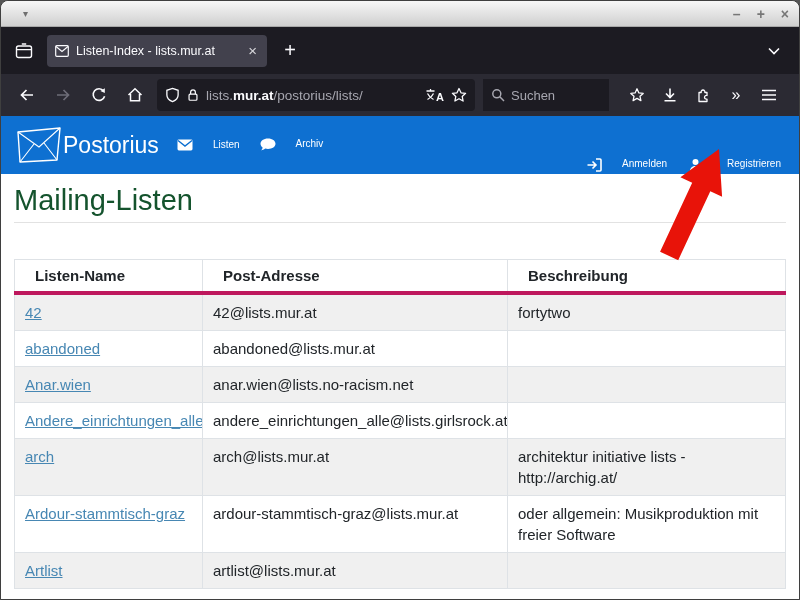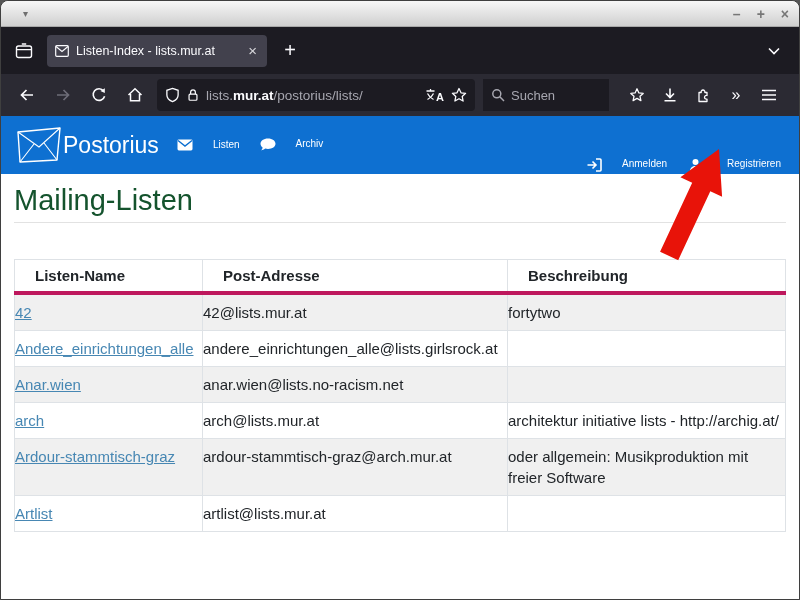--- a/index.html
+++ b/index.html
@@ -76,21 +76,21 @@
   
   .content { background:#fff; padding:0 13px; }
   h1.page-title { font-size:29px; line-height:34px; font-weight:normal; color:#14532d; margin:9px 0 5px; }
   hr.rule { border:none; border-top:1px solid #e2e2e2; margin:0; }
 
   table.lists { width:100%; border-collapse:collapse; margin-top:36px; table-layout:fixed; }
   table.lists col.c1 { width:188px; }
   table.lists col.c2 { width:305px; }
   th, td { border:1px solid #dee2e6; font-size:15px; text-align:left; vertical-align:top; }
   th { padding:7px 20px; color:#212529; font-weight:bold; border-bottom:4px solid #be185d; }
-  td { padding:7px 0; line-height:21px; color:#212529; }
+  td { padding:7px 10px; line-height:21px; color:#212529; }
   td.cell-name, td.cell-address { white-space:nowrap; overflow:hidden; }
   tbody tr:nth-child(odd) { background:#f0f0f0; }
   a.list-link { color:#4787b3; text-decoration:underline; }
 
   
   .anno-arrow { position:absolute; left:630px; top:138px; z-index:50; pointer-events:none; }
 
   svg { display:block; }
 </style>
 </head>
@@ -291,37 +291,42 @@
           <th>Beschreibung</th>
         </tr>
       </thead>
       <tbody>
         <tr>
             <td class="cell-name"><a href="#" class="list-link">42</a></td>
             <td class="cell-address">42@lists.mur.at</td>
             <td class="cell-desc">fortytwo</td>
           </tr>
           <tr>
+            <td class="cell-name"><a href="#" class="list-link">abandoned</a></td>
+            <td class="cell-address">abandoned@lists.mur.at</td>
+            <td class="cell-desc"></td>
+          </tr>
+          <tr>
+            <td class="cell-name"><a href="#" class="list-link">Anar.wien</a></td>
+            <td class="cell-address">anar.wien@lists.no-racism.net</td>
+            <td class="cell-desc"></td>
+          </tr>
+          <tr>
             <td class="cell-name"><a href="#" class="list-link">Andere_einrichtungen_alle</a></td>
             <td class="cell-address">andere_einrichtungen_alle@lists.girlsrock.at</td>
             <td class="cell-desc"></td>
           </tr>
           <tr>
-            <td class="cell-name"><a href="#" class="list-link">Anar.wien</a></td>
-            <td class="cell-address">anar.wien@lists.no-racism.net</td>
-            <td class="cell-desc"></td>
-          </tr>
-          <tr>
             <td class="cell-name"><a href="#" class="list-link">arch</a></td>
             <td class="cell-address">arch@lists.mur.at</td>
             <td class="cell-desc">architektur initiative lists - http://archig.at/</td>
           </tr>
           <tr>
             <td class="cell-name"><a href="#" class="list-link">Ardour-stammtisch-graz</a></td>
-            <td class="cell-address">ardour-stammtisch-graz@arch.mur.at</td>
+            <td class="cell-address">ardour-stammtisch-graz@lists.mur.at</td>
             <td class="cell-desc">oder allgemein: Musikproduktion mit freier Software</td>
           </tr>
           <tr>
             <td class="cell-name"><a href="#" class="list-link">Artlist</a></td>
             <td class="cell-address">artlist@lists.mur.at</td>
             <td class="cell-desc"></td>
           </tr>
       </tbody>
     </table>
   </div>

